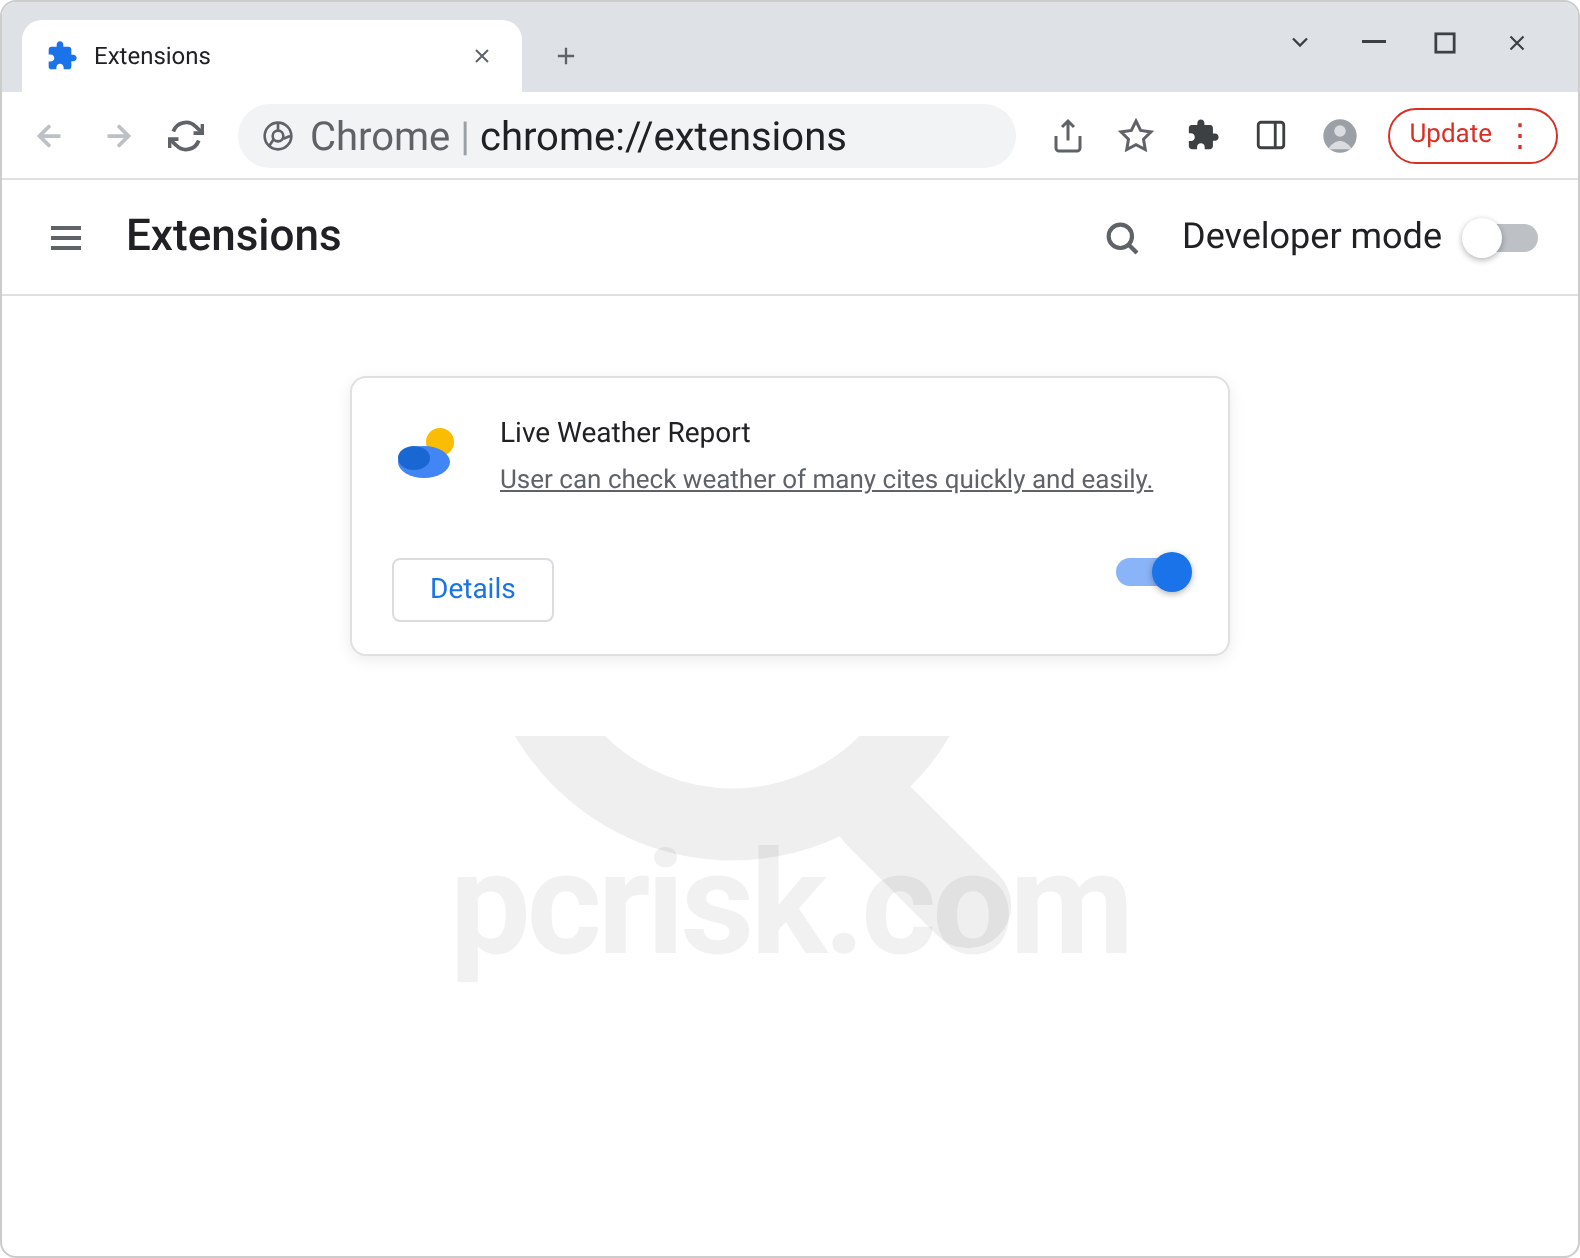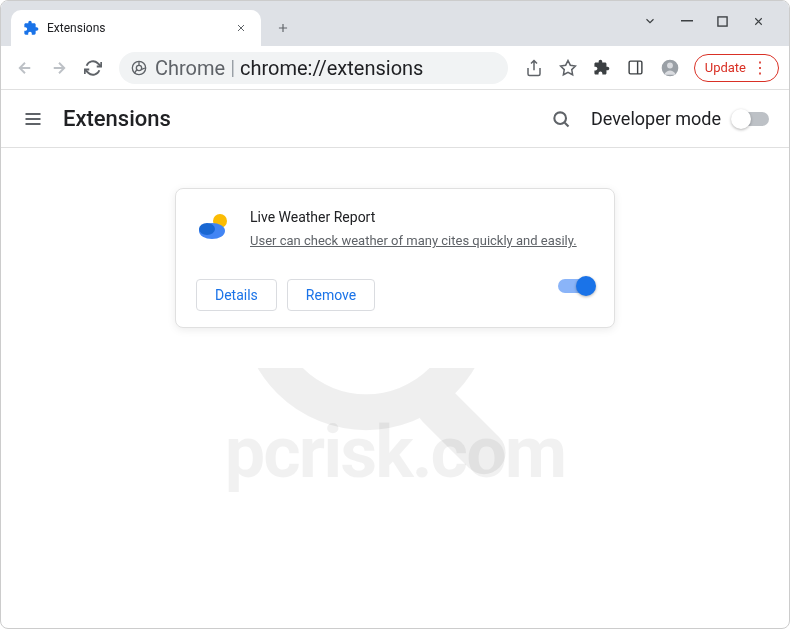--- a/index.html
+++ b/index.html
@@ -208,19 +208,18 @@
           <ellipse cx="11" cy="20" rx="8" ry="6" fill="#1967d2"></ellipse>
         </svg>
       </div>
       <div>
         <div class="ext-name">Live Weather Report</div>
         <div class="ext-desc">User can check weather of many cites quickly and easily.</div>
       </div>
     </div>
     <div class="ext-bottom">
       <button class="ext-btn">Details</button>
-      <button class="ext-btn">Remove</button>
       <div class="ext-toggle-wrap">
         <div class="toggle on"></div>
       </div>
     </div>
   </div>
 </div>
 
 </body></html>

